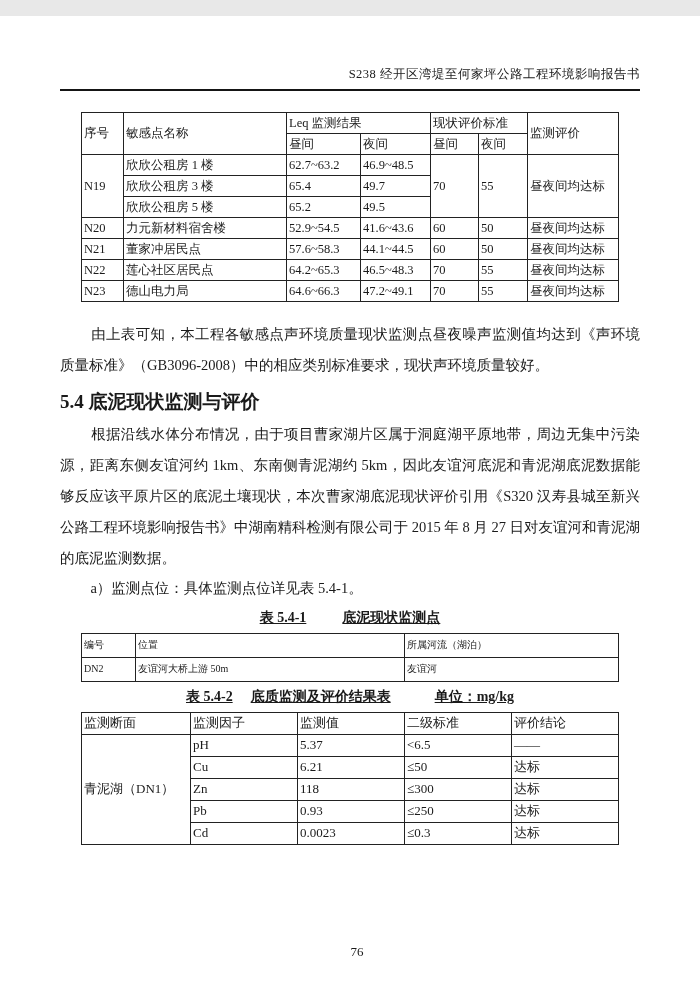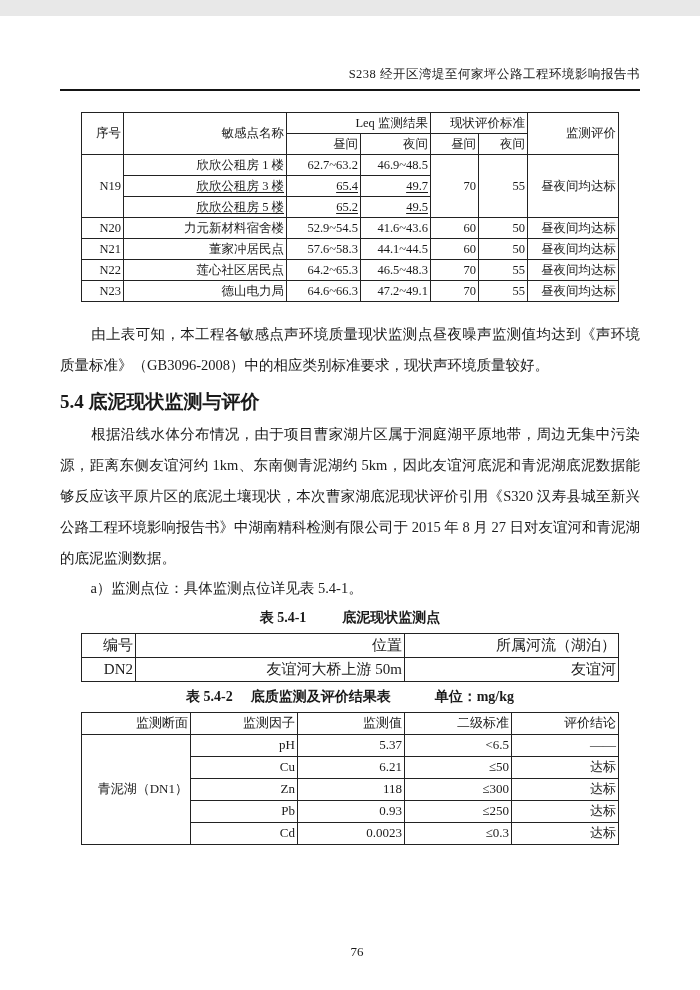--- a/index.html
+++ b/index.html
@@ -6,39 +6,39 @@
   .page{
     width:700px;height:990px;background:#fff;position:relative;
     box-sizing:border-box;padding:50px 60px 0 60px;margin:16px auto;
     font-family:"Liberation Serif","DejaVu Serif",serif;color:#1a1a1a;
   }
   .doc-header{
     text-align:right;font-size:12.5px;letter-spacing:.5px;
     padding-bottom:7px;border-bottom:2px solid #151515;line-height:16px;
   }
   table{border-collapse:collapse;margin:0 auto;table-layout:fixed;width:537px;
-        font-size:12.5px;text-align:right;}
+        font-size:12.5px;text-align:left;}
   table,td,th{border:1px solid #222;}
   table{border-width:1.5px;}
   th{font-weight:normal;}
   td,th{padding:1px 2px;overflow:hidden;}
   .t1{margin-top:21px;}
   .t1 td,.t1 th{height:18px;line-height:17px;}
-  .u{text-decoration:underline;text-underline-offset:2px;}
+  .u{text-underline-offset:2px;}
   .body-text{font-size:14.5px;line-height:31px;text-align:justify;}
   .para{margin:0;text-indent:2.15em;}
   .p1{margin-top:17px;}
   .sec-heading{font-size:19px;font-weight:bold;line-height:29px;margin:6px 0 3px 0;}
   .list-item{padding-left:2.1em;line-height:28.5px;}
   .tbl-caption{display:flex;justify-content:center;align-items:baseline;
-    font-weight:bold;font-size:14px;line-height:24px;margin:3px 0 3px 0;}
+    font-weight:bold;font-size:14px;line-height:24px;margin:3px 0 3px 0;text-decoration:underline;}
   .tbl-caption .cap-label{margin-right:36px;}
   .cap2 .cap-label{margin-right:18px;}
   .cap2 .cap-unit{margin-left:44px;}
-  .t2 td,.t2 th{height:21px;line-height:20px;font-size:15px;}
+  .t2 td,.t2 th{height:21px;line-height:20px;font-size:10px;}
   .t3{margin-top:2px;}
   .t3 td,.t3 th{height:19px;line-height:18px;font-size:13px;}
   .page-number{position:absolute;left:7px;bottom:46px;width:100%;
     text-align:center;font-size:13px;}
 </style>
 </head>
 <body>
 
 <div class="page">
 

